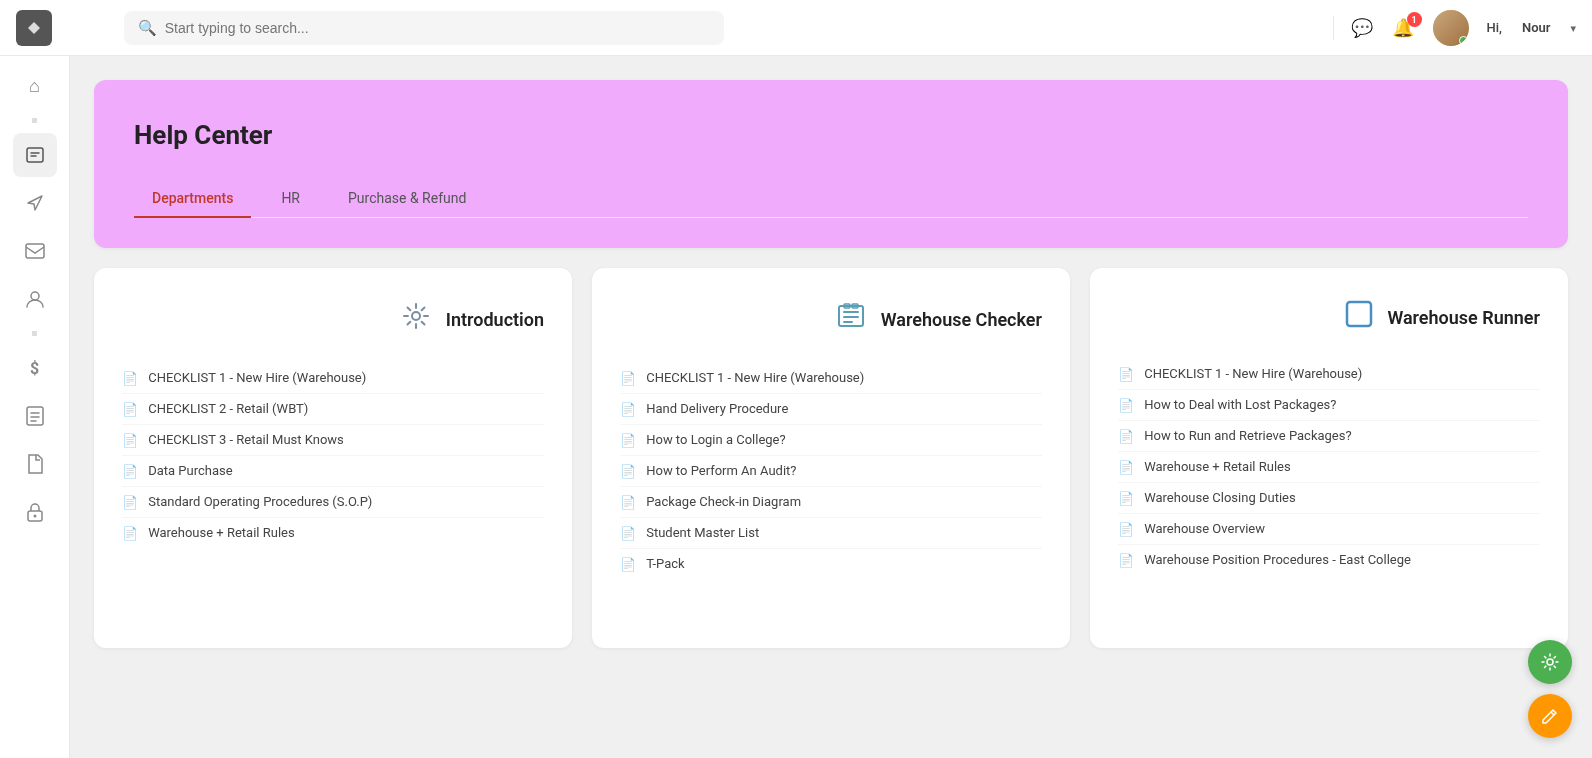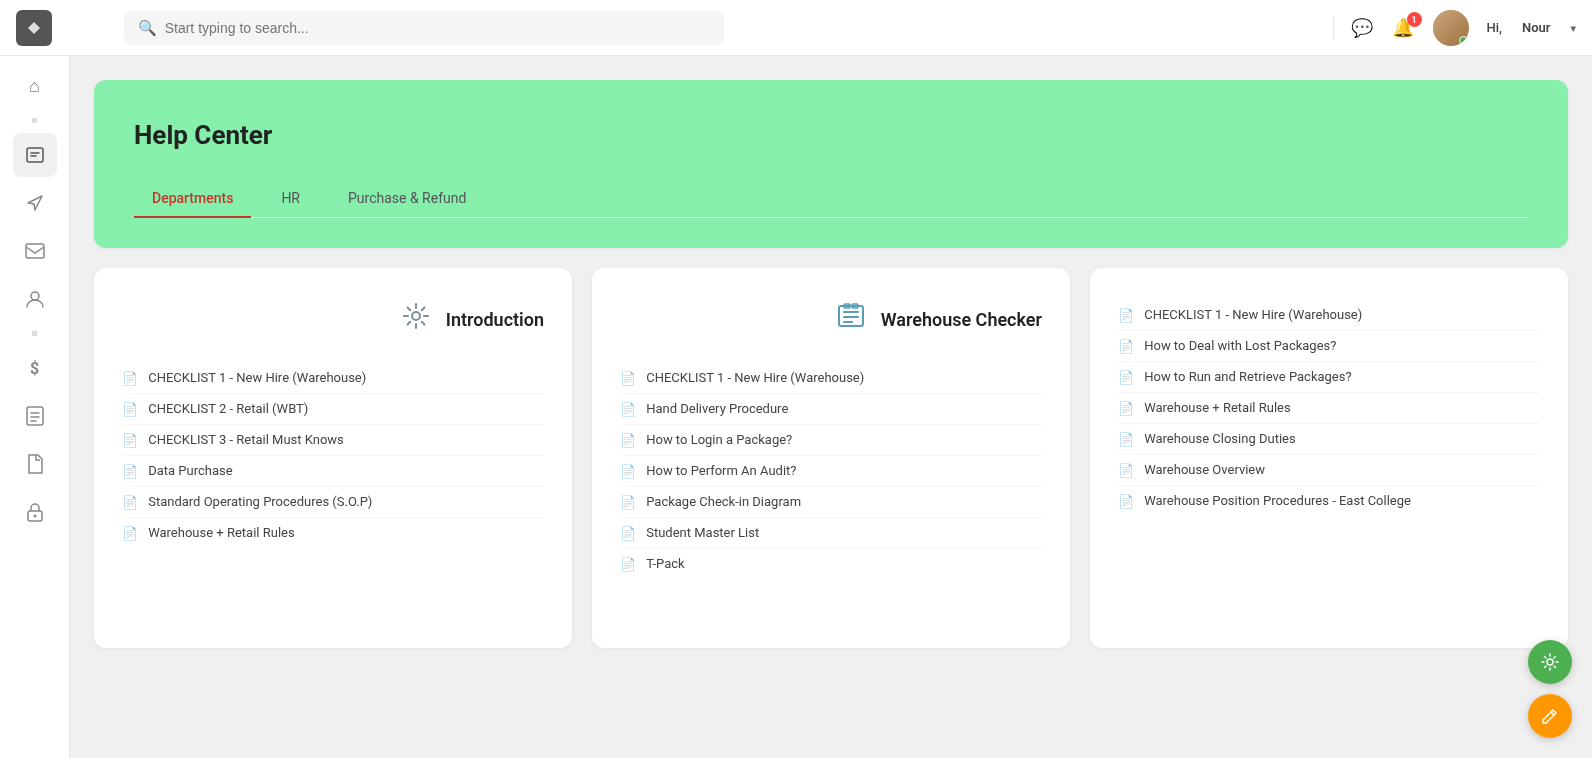--- a/index.html
+++ b/index.html
@@ -66,21 +66,21 @@
     }
 
     
     .main-content {
       margin-left: 70px; margin-top: 56px; flex: 1; overflow-y: auto;
       padding: 24px; background: #f0f0f0;
     }
 
     
     .help-center-card {
-      background: #86efac; border-radius: 12px; padding: 40px 40px 30px;
+      background: #f0abfc; border-radius: 12px; padding: 40px 40px 30px;
       margin-bottom: 20px; box-shadow: 0 1px 4px rgba(0,0,0,0.06);
     }
     .help-center-title {
       font-size: 26px; font-weight: 700; color: #222; margin-bottom: 30px;
     }
     .help-search-bar {
       border: 1.5px solid #e0e0e0; border-radius: 8px; padding: 12px 18px;
       display: flex; align-items: center; gap: 10px; margin-bottom: 28px;
     }
     .help-search-bar input {
@@ -279,21 +279,21 @@
         <div class="doc-item">
           <span class="doc-icon">📄</span>
           <span>CHECKLIST 1 - New Hire (Warehouse)</span>
         </div>
         <div class="doc-item">
           <span class="doc-icon">📄</span>
           <span>Hand Delivery Procedure</span>
         </div>
         <div class="doc-item">
           <span class="doc-icon">📄</span>
-          <span>How to Login a Package?</span>
+          <span>How to Login a College?</span>
         </div>
         <div class="doc-item">
           <span class="doc-icon">📄</span>
           <span>How to Perform An Audit?</span>
         </div>
         <div class="doc-item">
           <span class="doc-icon">📄</span>
           <span>Package Check-in Diagram</span>
         </div>
         <div class="doc-item">
@@ -301,20 +301,28 @@
           <span>Student Master List</span>
         </div>
         <div class="doc-item">
           <span class="doc-icon">📄</span>
           <span>T-Pack</span>
         </div>
       </div>
     </div>
 
     <div class="category-card">
+      <div class="category-header">
+        <div class="category-icon category-icon-blue">
+          <svg width="28" height="28" viewBox="0 0 28 28" fill="none">
+            <rect x="2" y="2" width="24" height="24" rx="3" stroke="#4a8fc1" stroke-width="2.5" fill="none"></rect>
+          </svg>
+        </div>
+        <h2 class="category-title">Warehouse Runner</h2>
+      </div>
       <div>
         <div class="doc-item">
           <span class="doc-icon">📄</span>
           <span>CHECKLIST 1 - New Hire (Warehouse)</span>
         </div>
         <div class="doc-item">
           <span class="doc-icon">📄</span>
           <span>How to Deal with Lost Packages?</span>
         </div>
         <div class="doc-item">

